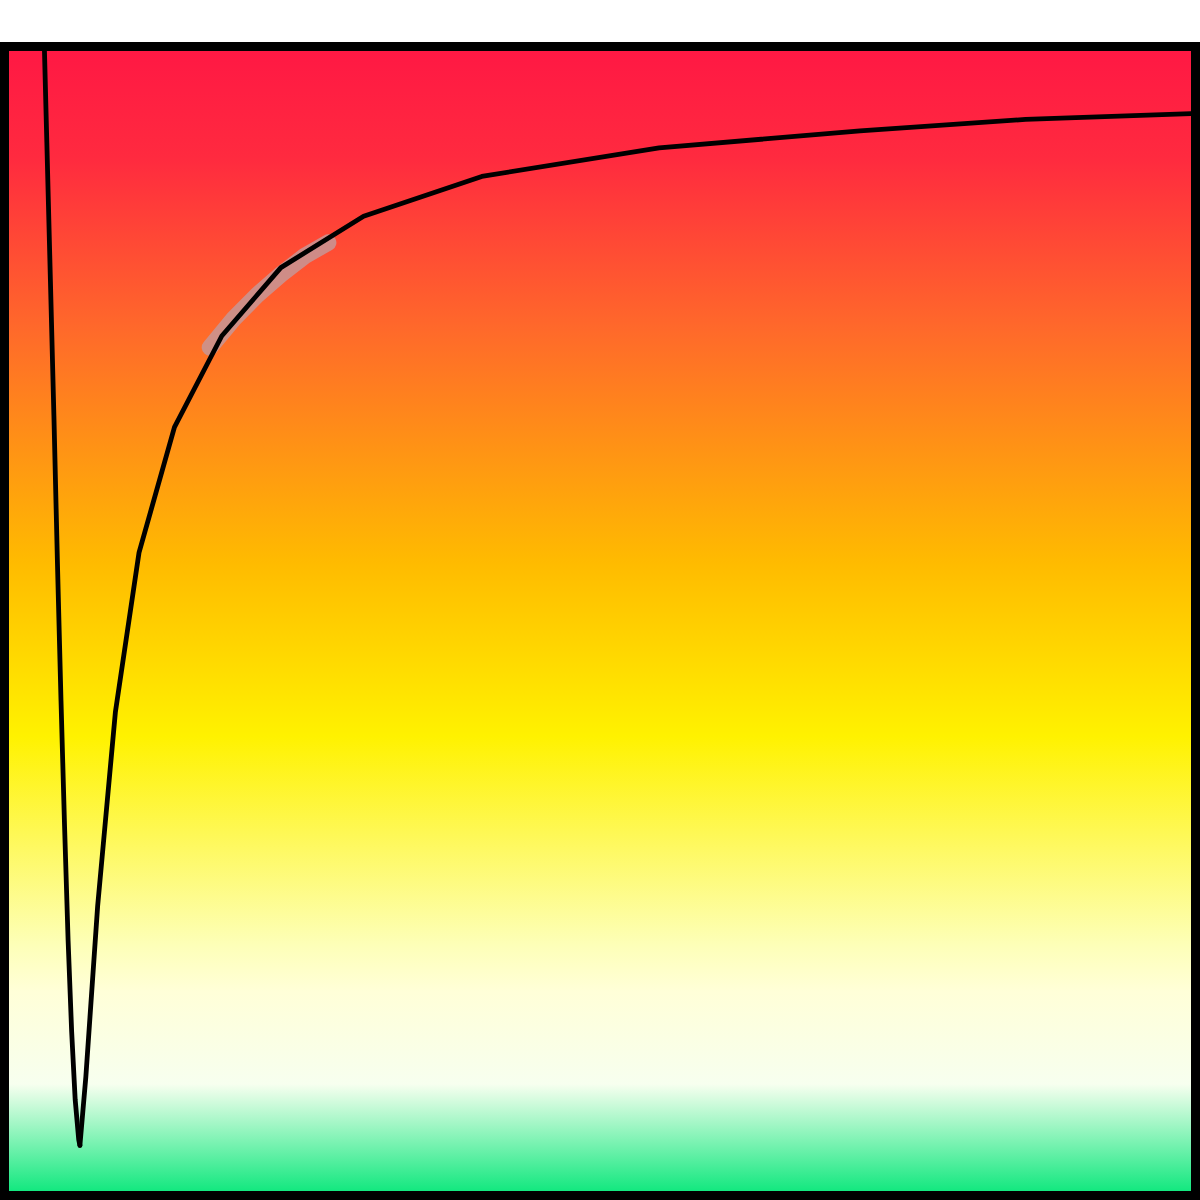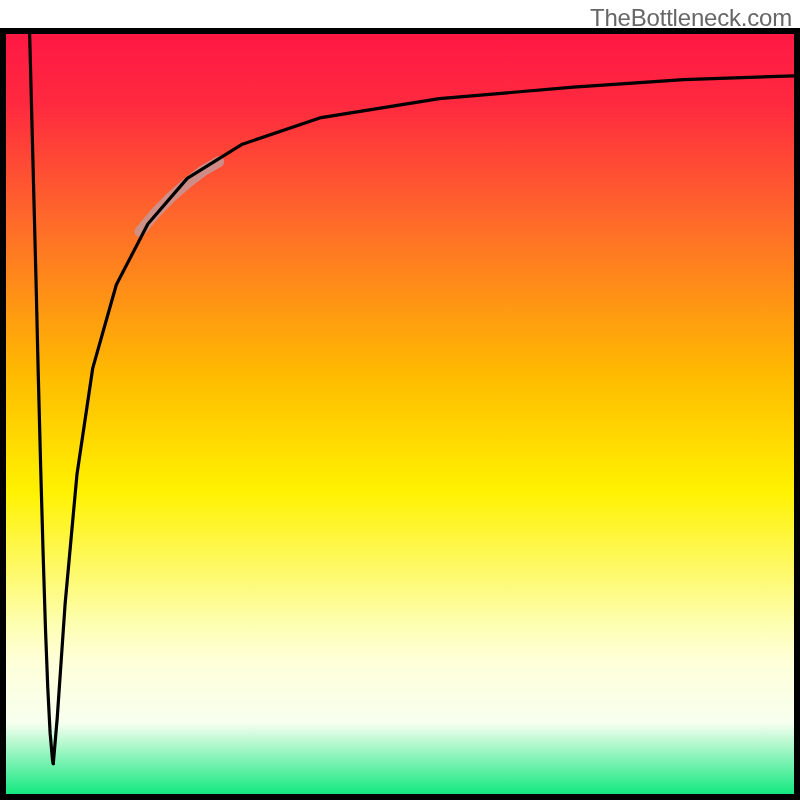--- a/index.html
+++ b/index.html
@@ -30,21 +30,20 @@
     position: absolute;
     left: 0; top: 0;
     width: 800px; height: 800px;
     z-index: 1;
   }
 </style>
 </head>
 <body>
 <div class="container">
 
-<div class="watermark">TheBottleneck.com</div>
 
 <svg class="chart" viewBox="0 0 800 800">
   <defs>
     <linearGradient id="bg-grad" x1="0" y1="0" x2="0" y2="1">
           <stop offset="0.0%" stop-color="#ff1744"></stop>
           <stop offset="10.0%" stop-color="#ff2a3f"></stop>
           <stop offset="25.0%" stop-color="#ff6a2a"></stop>
           <stop offset="45.0%" stop-color="#ffbb00"></stop>
           <stop offset="60.0%" stop-color="#fff200"></stop>
           <stop offset="78.0%" stop-color="#fdffb8"></stop>

